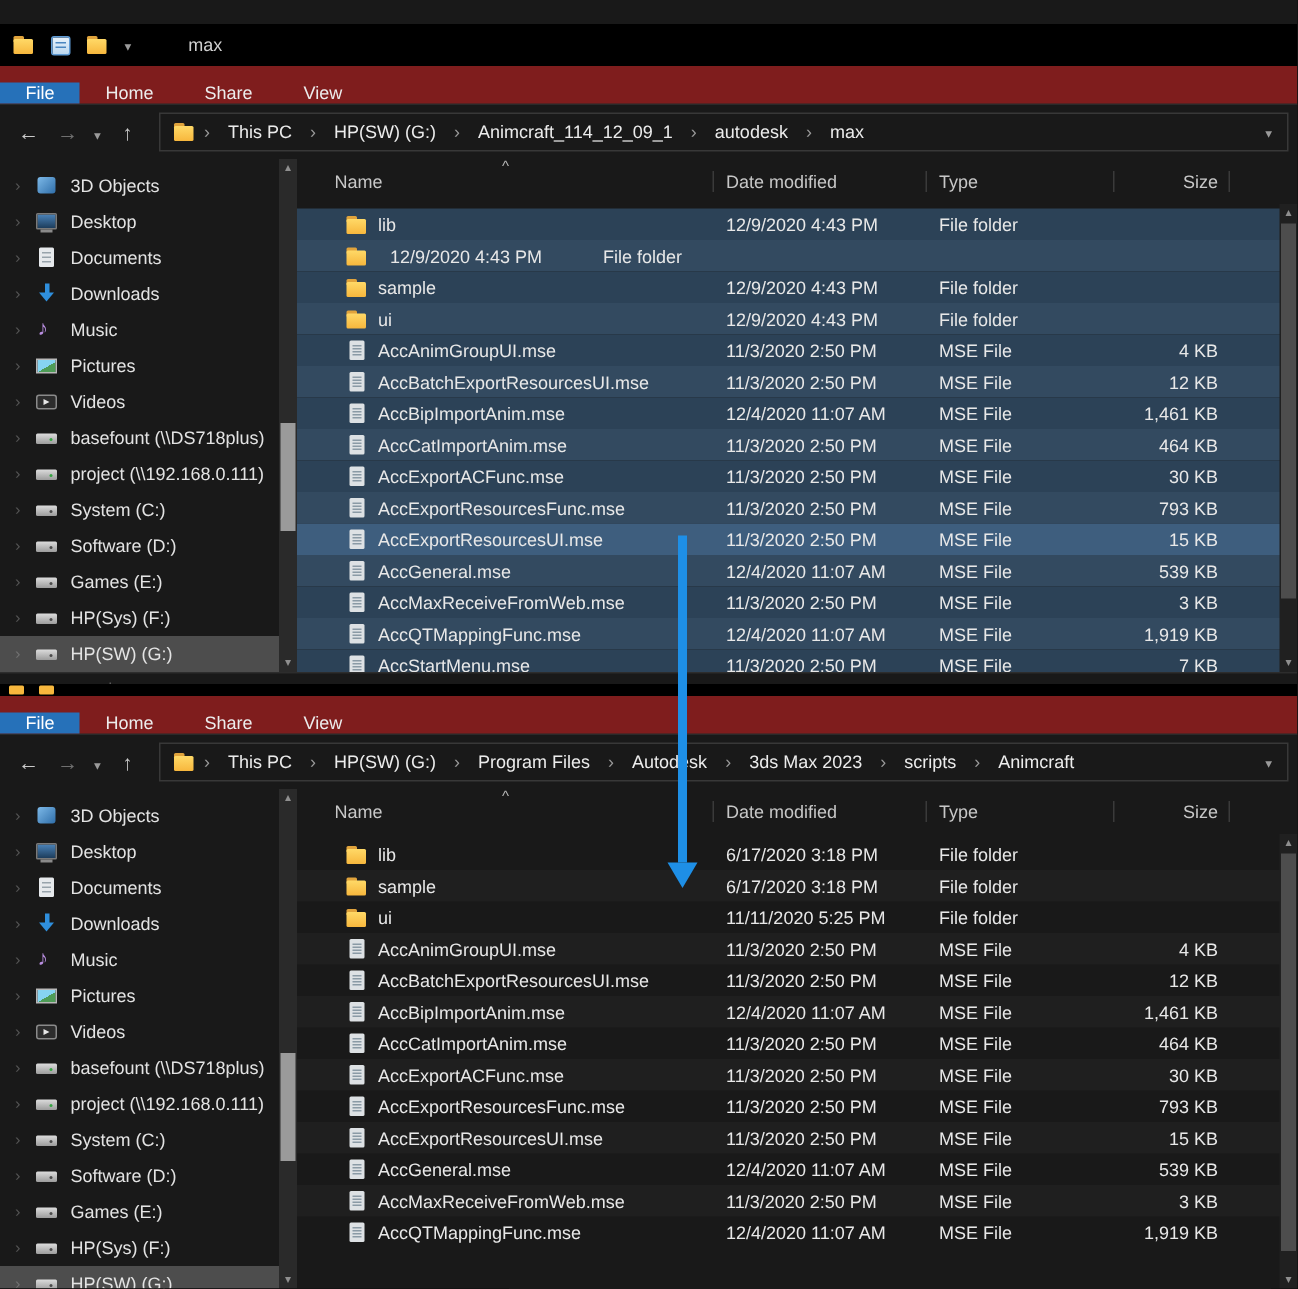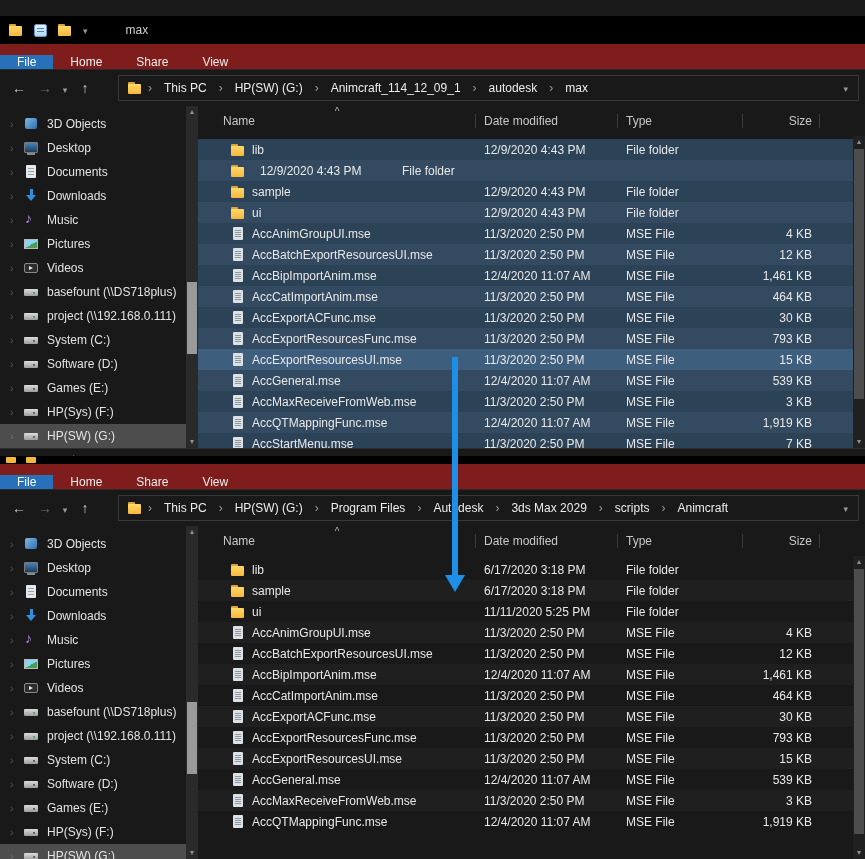--- a/index.html
+++ b/index.html
@@ -25,21 +25,21 @@
 
   
   .addressbar{height:36px;display:flex;align-items:center;padding:0 6px;background:#191919}
   .nav-btn{width:26px;text-align:center;color:#c9c9c9;font-size:14px;flex:0 0 auto}
   .nav-btn.dim{color:#6f6f6f}
   .nav-back::before{content:"←"}
   .nav-fwd::before{content:"→"}
   .nav-up::before{content:"↑"}
   .nav-dd{width:14px}
   .nav-dd::before{content:"▾";font-size:9px;color:#9a9a9a}
-  .addressbox{flex:1;height:26px;margin-left:20px;border:1px solid #383838;background:#191919;display:flex;align-items:center;padding:0 8px;min-width:0}
+  .addressbox{flex:1;height:26px;margin-left:8px;border:1px solid #383838;background:#191919;display:flex;align-items:center;padding:0 8px;min-width:0}
   .addr-sep::before{content:"›";color:#9a9a9a;padding:0 5px}
   .crumbs{display:flex;align-items:center;min-width:0}
   .crumb-wrap{display:flex;align-items:center}
   .crumb{padding:0 7px;white-space:nowrap;color:#ececec}
   .crumb-wrap:last-child .addr-sep{display:none}
   .addr-dd{margin-left:auto;padding-right:2px}
   .addr-dd::before{content:"▾";font-size:9px;color:#9a9a9a}
 
   
   .f-icon{width:16px;height:14px;position:relative;flex:0 0 auto}
@@ -484,21 +484,21 @@
               <span class="crumb">Program Files</span>
               <span class="addr-sep"></span>
             </span>
 
             <span class="crumb-wrap">
               <span class="crumb">Autodesk</span>
               <span class="addr-sep"></span>
             </span>
 
             <span class="crumb-wrap">
-              <span class="crumb">3ds Max 2029</span>
+              <span class="crumb">3ds Max 2023</span>
               <span class="addr-sep"></span>
             </span>
 
             <span class="crumb-wrap">
               <span class="crumb">scripts</span>
               <span class="addr-sep"></span>
             </span>
 
             <span class="crumb-wrap">
               <span class="crumb">Animcraft</span>

